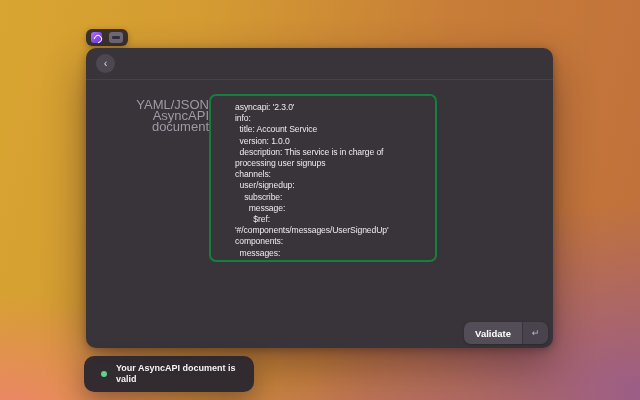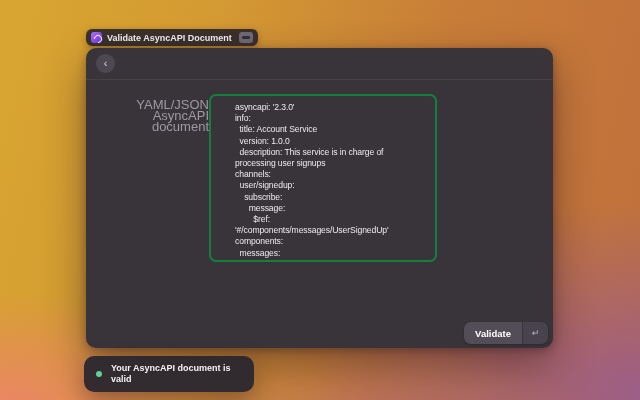--- a/index.html
+++ b/index.html
@@ -88,36 +88,36 @@
     width: 26px; border-left: 1px solid #393439;
   }
 
   
   .toast {
     position: absolute; left: 84px; top: 356px; width: 170px; min-height: 36px;
     background: rgba(44,40,47,.96); border-radius: 10px;
     display: flex; align-items: center;
     box-shadow: 0 10px 24px rgba(45,20,35,.40);
     padding: 6px 10px 6px 12px;
+    justify-content: flex-end;
   }
   .toast-dot {
     width: 6px; height: 6px; border-radius: 50%; flex: 0 0 auto;
     margin-right: 9px;
   }
   .toast-text {
     color: #f4f2f6; font-size: 9px; font-weight: 600; line-height: 11px;
     max-width: 128px;
   }
 </style>
 </head>
 <body>
 
 <div class="pill">
   <span class="ext-icon"></span>
-  <span class="pill-title">Validate AsyncAPI Document</span>
   <span class="keycap"></span>
 </div>
 
 <div class="window">
   <div class="win-header">
     <button class="back-btn">
       <span>‹</span>
     </button>
   </div>
 

